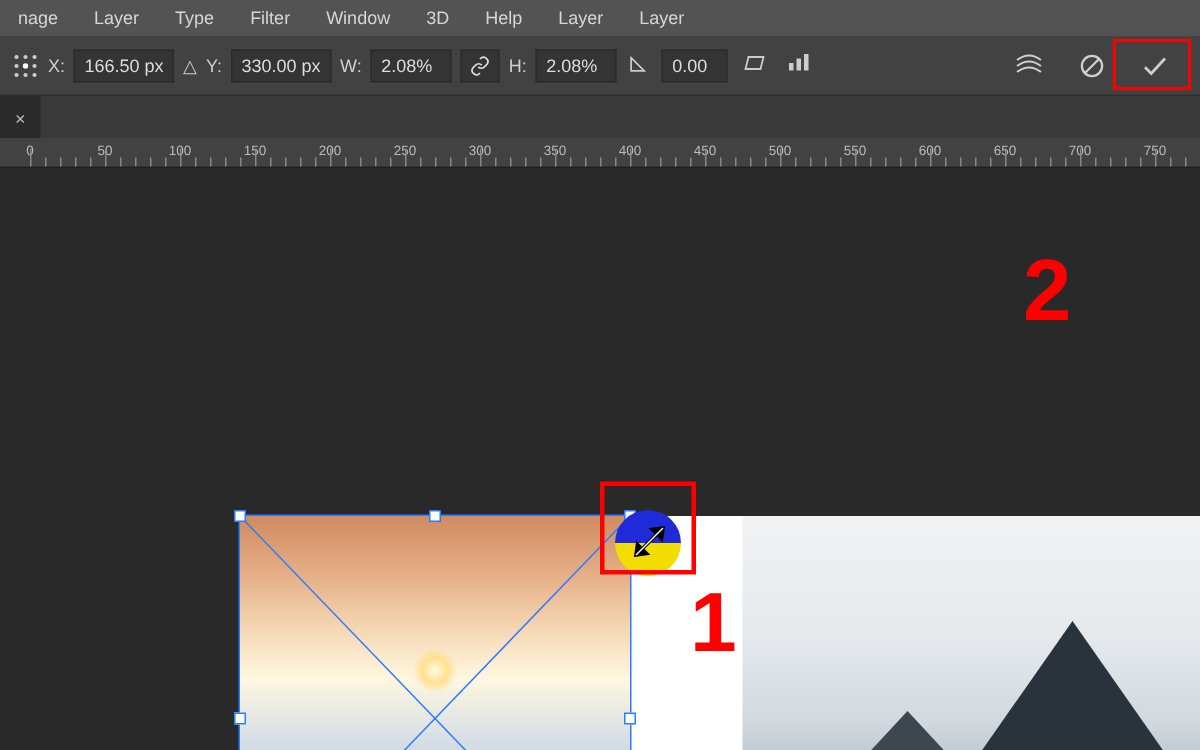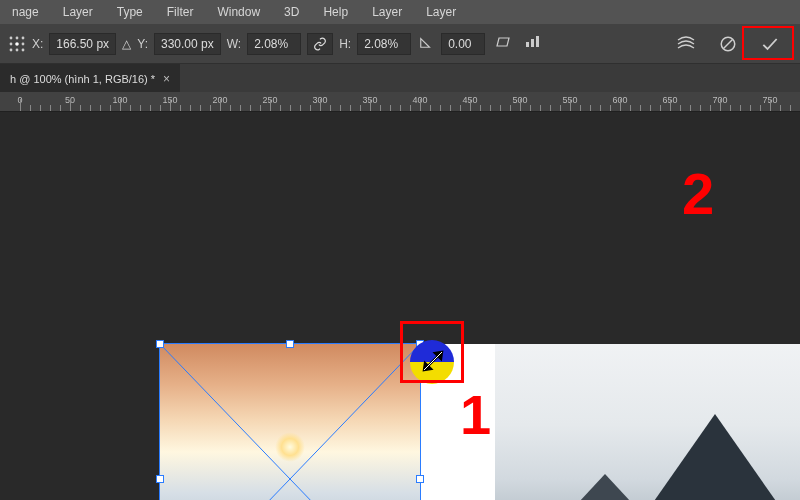--- a/index.html
+++ b/index.html
@@ -129,21 +129,20 @@
       <svg width="20" height="20" viewBox="0 0 24 24" fill="none" stroke="#cfcfcf" stroke-width="2.2">
           <polyline points="4 13 9 18 20 6"></polyline>
         </svg>
     </span>
   </div>
   <div class="confirm-box"></div>
 </div>
 
 <div class="tabbar">
   <div class="tab">
-    <span>h @ 100% (hình 1, RGB/16) *</span>
     <span class="close">×</span>
   </div>
 </div>
 
 <div class="ruler">
   <div class="ruler-inner" id="ruler-inner">
       <div class="ticklabel" style="left: 20px;">0</div>
       <div class="tick" style="left: 20px; height: 12px;"></div>
       <div class="tick" style="left: 30px; height: 6px;"></div>
       <div class="tick" style="left: 40px; height: 6px;"></div>

